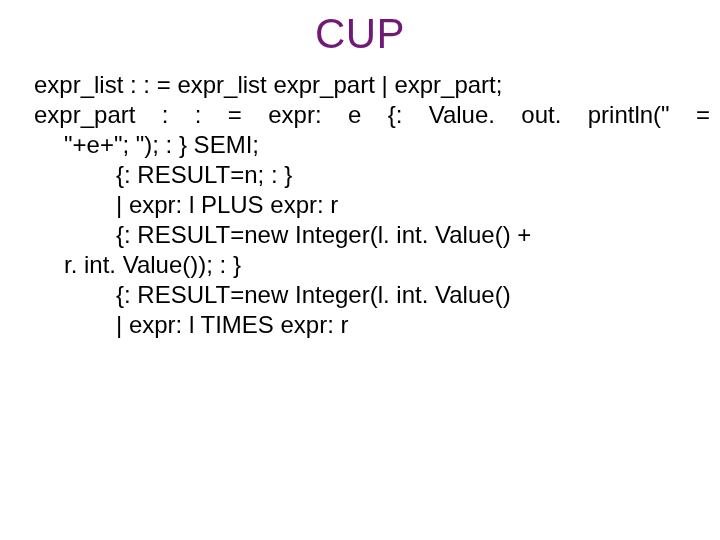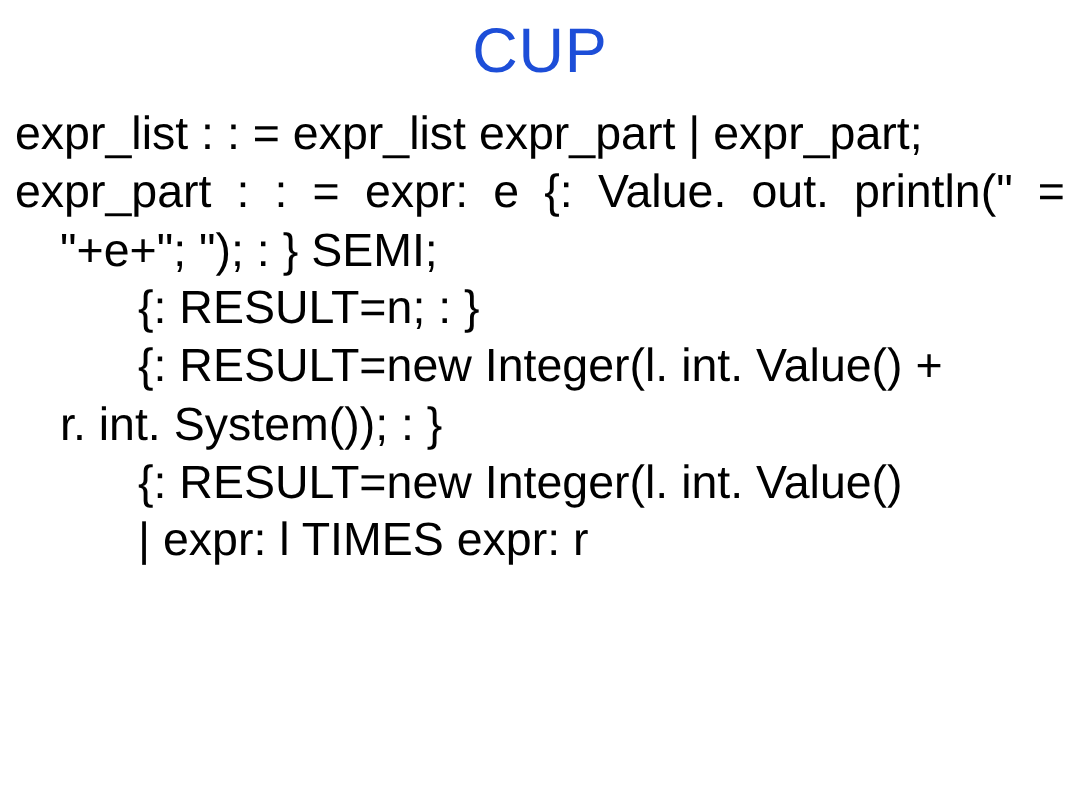--- a/index.html
+++ b/index.html
@@ -13,47 +13,49 @@
   }
   .slide {
     width: 720px;
     height: 540px;
     position: relative;
     box-sizing: border-box;
     padding: 10px 10px 0 10px;
   }
   .title {
     text-align: center;
-    color: #1d4ed8;
+    color: #701a75;
     font-size: 42px;
     font-weight: 400;
     margin: 0 0 12px 0;
     letter-spacing: 0.5px;
   }
   .body {
     color: #000000;
-    font-size: 31px;
+    font-size: 24px;
     line-height: 1.25;
     text-align: justify;
     text-justify: inter-word;
+    margin-left: 24px;
   }
   .line {
     margin: 0;
   }
   .indent1 { padding-left: 30px; }
   .indent2 { padding-left: 82px; }
 </style>
 </head>
 <body>
 
 <div class="slide">
   <h1 class="title">CUP</h1>
   <div class="body">
     <p class="line" style="text-align-last:left;">expr_list : : = expr_list expr_part | expr_part;</p>
     <p class="line" style="text-align-last:justify;">expr_part  : : =  expr: e  {:  Value. out. println("  =</p>
     <p class="line indent1" style="text-align-last:left;">"+e+"; "); : } SEMI;</p>
     <p class="line indent2" style="text-align-last:left;">{: RESULT=n; : }</p>
+    <p class="line indent2" style="text-align-last:left;">| expr: l PLUS expr: r</p>
     <p class="line indent2" style="text-align-last:left;">{: RESULT=new Integer(l. int. Value() +</p>
-    <p class="line indent1" style="text-align-last:left;">r. int. System()); : }</p>
+    <p class="line indent1" style="text-align-last:left;">r. int. Value()); : }</p>
     <p class="line indent2" style="text-align-last:left;">{: RESULT=new Integer(l. int. Value()</p>
     <p class="line indent2" style="text-align-last:left;">| expr: l TIMES expr: r</p>
   </div>
 </div>
 
 </body></html>

